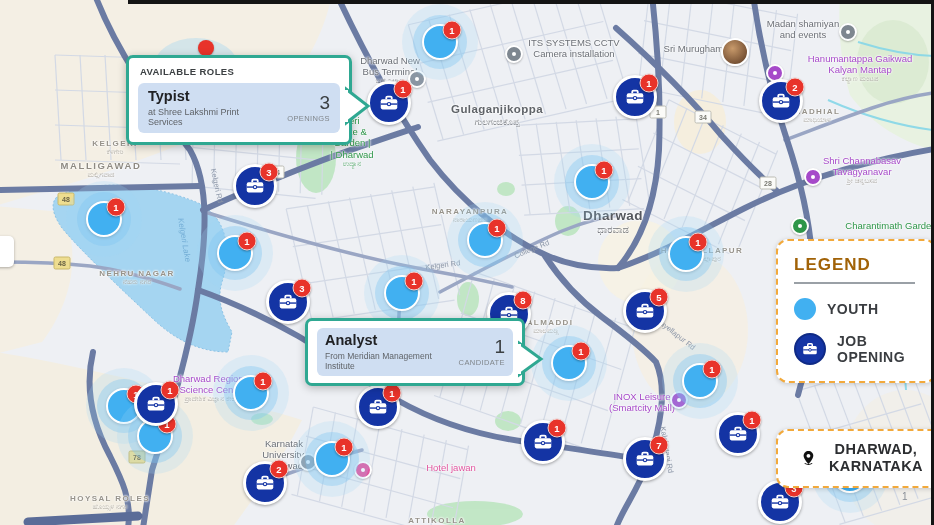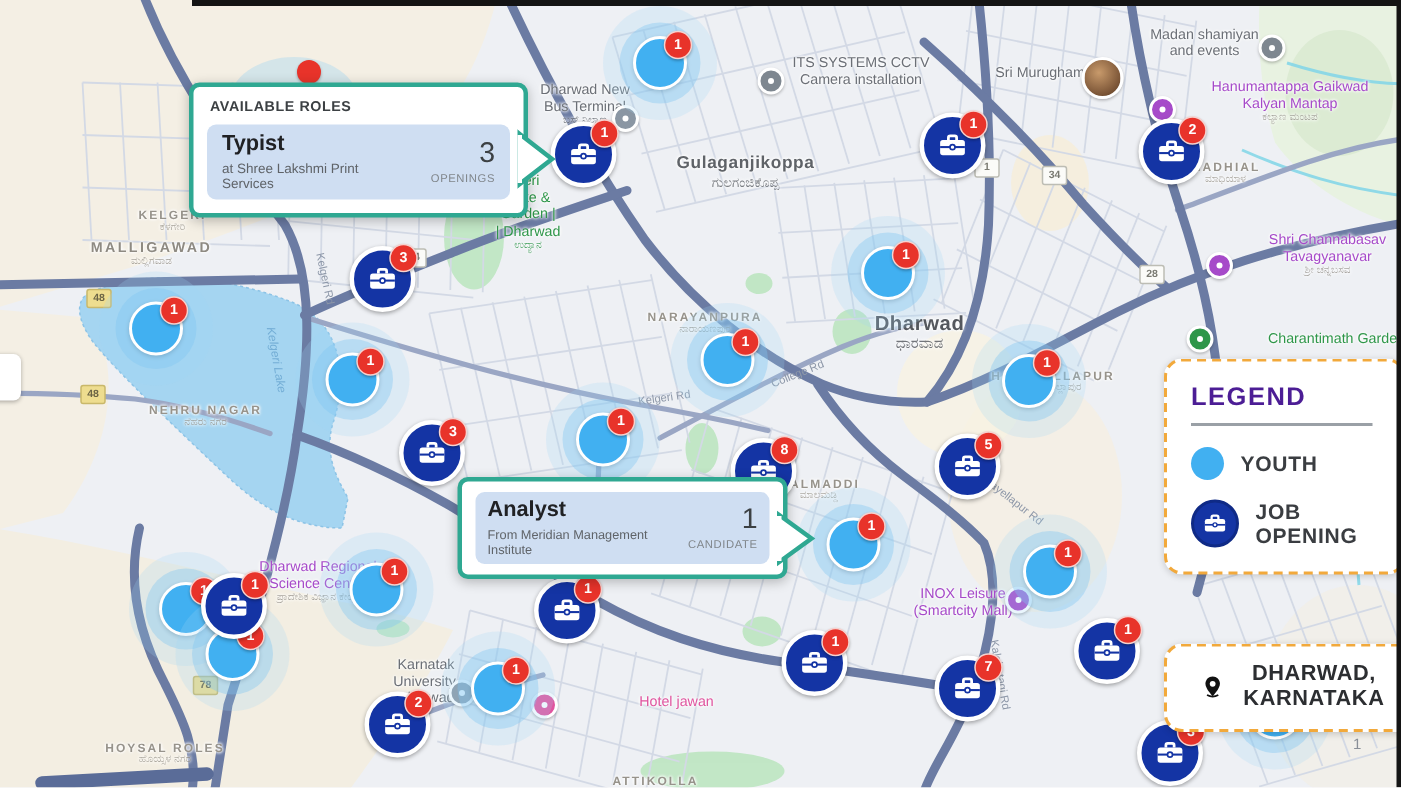--- a/index.html
+++ b/index.html
@@ -58,21 +58,21 @@
                align-items:center;justify-content:space-between;gap:14px;}
   .popup .t1{font-size:14.5px;font-weight:bold;color:#202124;line-height:1.1;}
   .popup .t2{font-size:9px;color:#5f6368;margin-top:2px;}
   .popup .num{font-size:19px;color:#3c4043;text-align:right;line-height:1;}
   .popup .numlab{font-size:7.5px;color:#80868b;letter-spacing:.4px;text-align:right;margin-top:2px;}
   .popup .tail{position:absolute;right:-22px;}
   
   .panel{position:absolute;background:#fff;border:2px dashed #f2a93b;border-radius:12px;z-index:6;
          box-shadow:0 1px 5px rgba(0,0,0,.18);}
   #legend{left:776px;top:239px;width:127px;padding:12px 14px 14px 16px;}
-  #legend h3{margin:2px 0 7px 0;font-size:17px;letter-spacing:1px;color:#4c1d95;}
+  #legend h3{margin:2px 0 7px 0;font-size:17px;letter-spacing:1px;color:#a16207;}
   #legend hr{border:none;border-top:2px solid #9aa0a6;margin:0 6px 14px 0;}
   .leg-row{display:flex;align-items:center;gap:11px;margin-bottom:13px;}
   .leg-label{font-size:14px;font-weight:bold;color:#3a3d41;letter-spacing:.5px;line-height:1.15;}
   .sw-youth{width:22px;height:22px;border-radius:50%;background:#41b0f1;flex:0 0 auto;}
   .sw-job{width:28px;height:28px;border-radius:50%;background:#1434a4;border:2px solid #0f2a86;
           display:flex;align-items:center;justify-content:center;flex:0 0 auto;}
   #locbox{left:776px;top:429px;width:127px;padding:10px 24px;display:flex;align-items:center;gap:8px;}
   #locbox .loc-label{font-size:14.5px;font-weight:bold;color:#2c2e31;letter-spacing:.4px;line-height:1.2;text-align:center;}
   
   #top-edge{position:absolute;left:128px;top:0;right:0;height:4px;background:#141414;z-index:8;}
@@ -346,21 +346,21 @@
       </div>
       <div class="mlabel poi-gray" style="left: 574px; top: 48px;">
         <div>ITS SYSTEMS CCTV</div>
         <div>Camera installation</div>
       </div>
       <div class="mlabel poi-purple" style="left: 860px; top: 68px;">
         <div>Hanumantappa Gaikwad</div>
         <div>Kalyan Mantap</div>
         <div class="kn">ಕಲ್ಯಾಣ ಮಂಟಪ</div>
       </div>
-      <div class="mlabel poi-purple" style="left: 862px; top: 170px; margin-left: 23px;">
+      <div class="mlabel poi-purple" style="left: 862px; top: 170px;">
         <div>Shri Channabasav</div>
         <div>Tavagyanavar</div>
         <div class="kn">ಶ್ರೀ ಚನ್ನಬಸವ</div>
       </div>
       <div class="mlabel poi-green" style="left: 864px; top: 226px; margin-left: 27px;">
         <div>Charantimath Garden</div>
       </div>
       <div class="mlabel poi-gray" style="left: 390px; top: 70px;">
         <div>Dharwad New</div>
         <div>Bus Terminal</div>

